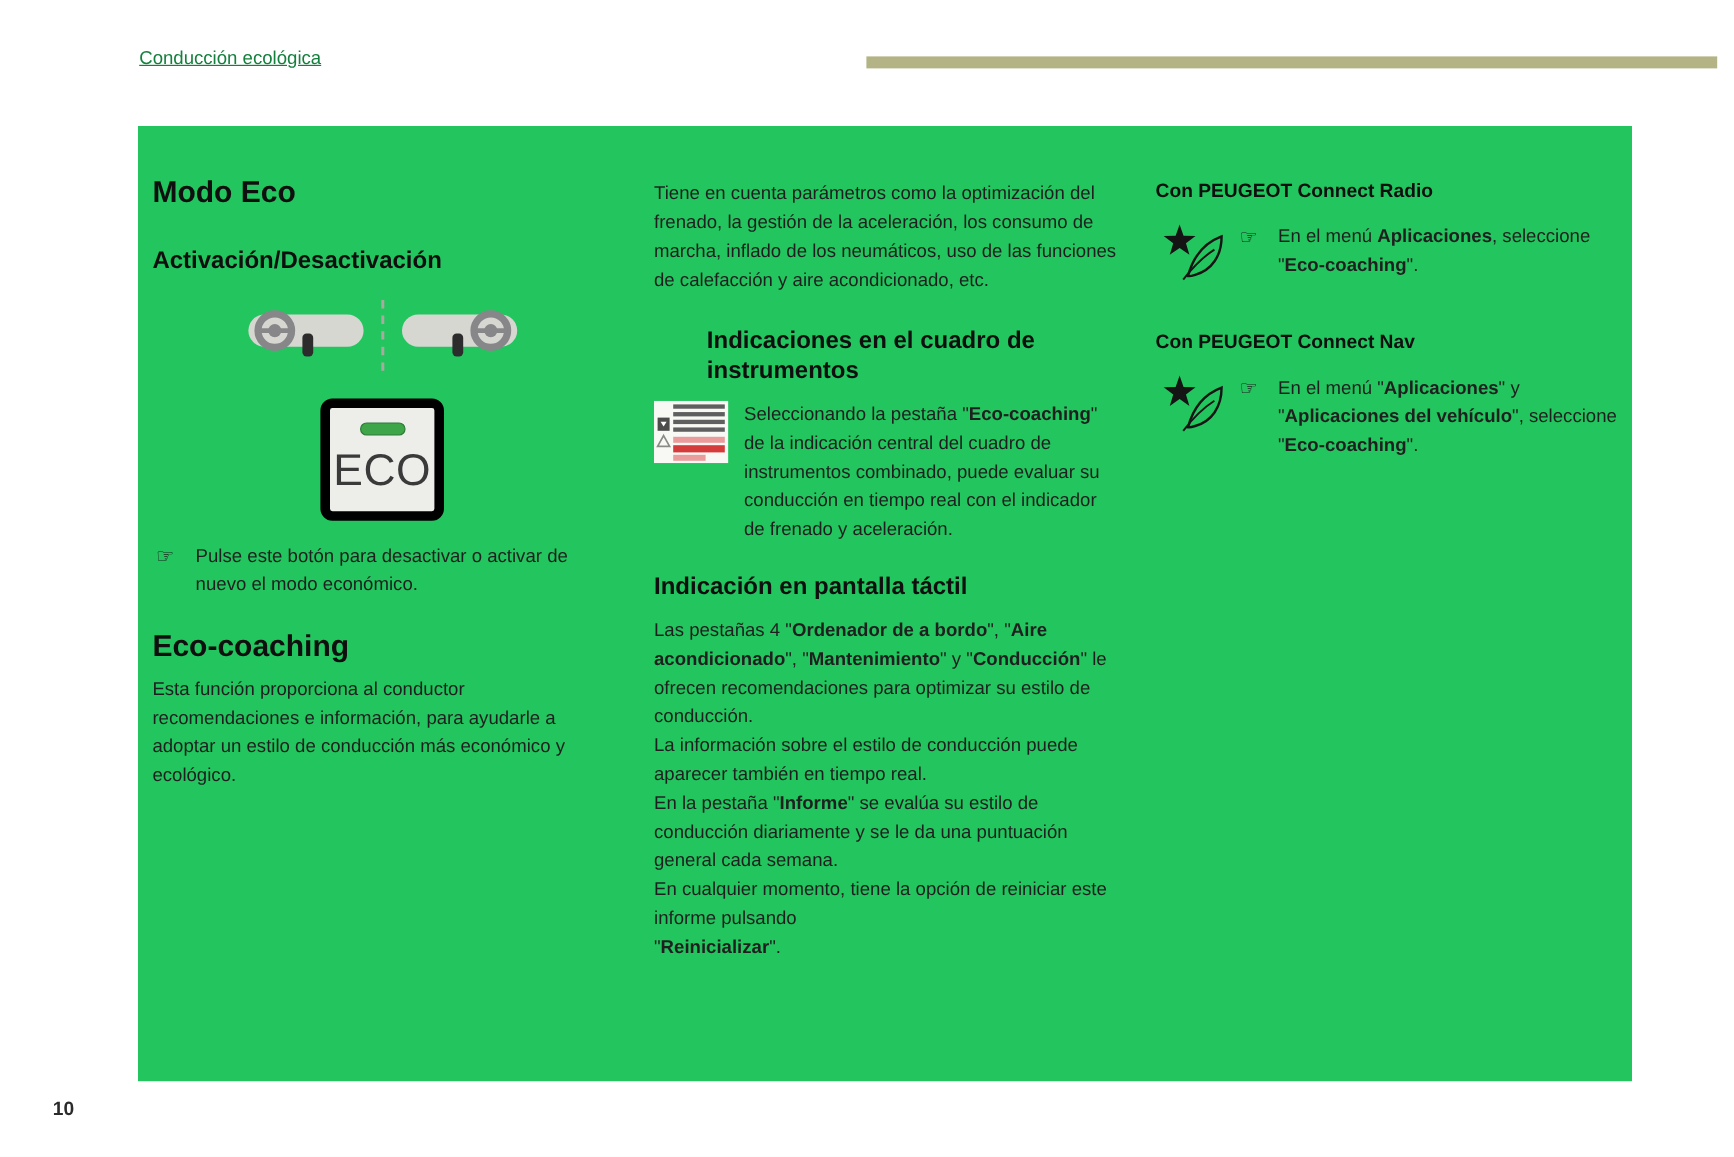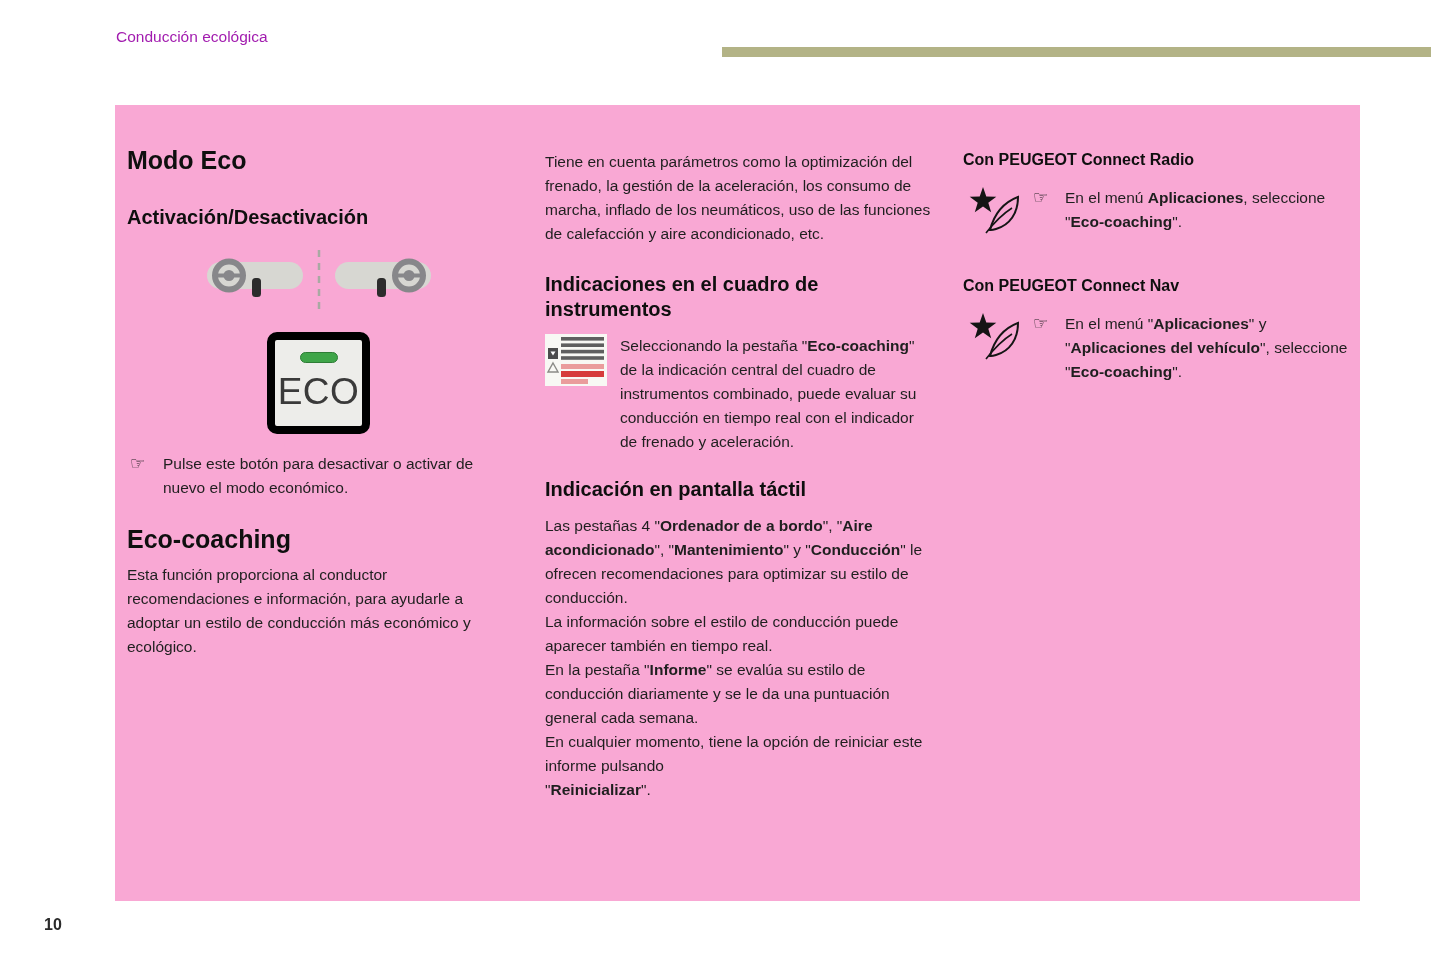--- a/index.html
+++ b/index.html
@@ -1,23 +1,23 @@
 <!DOCTYPE html>
 <html><head>
 <meta charset="utf-8">
 <style>
   * { margin:0; padding:0; box-sizing:border-box; }
   html,body { background:#ffffff; }
   .page {
     position:relative; width:1445px; height:964px; background:#ffffff;
     font-family:"Liberation Sans", sans-serif; color:#1e1e1e; overflow:hidden;
   }
-  .doc-header { position:absolute; left:116px; top:28px; font-size:15.5px; color:#a21caf; }
+  .doc-header { position:absolute; left:116px; top:40px; font-size:15.5px; color:#15803d;text-decoration:underline; }
   .accent-bar { position:absolute; left:722px; top:47px; width:709px; height:10px; background:#b3b386; }
-  .panel { position:absolute; left:115px; top:105px; width:1245px; height:796px; background:#f9a8d4; }
+  .panel { position:absolute; left:115px; top:105px; width:1245px; height:796px; background:#22c55e; }
   .col { position:absolute; top:0; }
   .col1 { left:12px;  width:383px; }
   .col2 { left:430px; width:390px; }
   .col3 { left:848px; width:392px; }
   p { font-size:15.5px; line-height:24px; color:#1f1f1f; }
   h1 { font-size:25px; line-height:30px; color:#0f0f0f; }
   h2 { font-size:20px; line-height:25px; color:#0f0f0f; }
   h3 { font-size:16px; line-height:20px; color:#0f0f0f; }
 
   .h1-modo   { margin-top:40px; }
@@ -34,21 +34,21 @@
     width:38px; height:11px; border-radius:6px; background:#3fa549; border:1px solid #2e7d36;
   }
   .eco-label { font-size:37px; color:#3a3a3a; line-height:1; margin-bottom:16px; letter-spacing:0.5px; }
   .hint-row { display:flex; margin-top:18px; }
   .hint-row .pointer { flex:none; width:36px; font-size:17px; line-height:24px; padding-left:3px; }
   .p-note    { margin-top:4px; }
   .h1-coach  { margin-top:24px; }
   .p-coach   { margin-top:9px; }
 
   .p-intro   { margin-top:45px; }
-  .h2-cuadro { margin-top:26px; }
+  .h2-cuadro { margin-top:26px;margin-left:44px; }
   .icon-row  { display:flex; margin-top:12px; }
   .cluster-icon { flex:none; width:62px; height:52px; margin-right:13px; }
   .h2-pantalla { margin-top:23px; }
   .p-pantalla { margin-top:12px; white-space:pre-line; }
   .p-rich { white-space:pre-line; }
 
   .h3-radio { margin-top:45px; }
   .h3-nav   { margin-top:42px; }
   .hint-row3 { display:flex; margin-top:16px; }
   .ecoleaf  { flex:none; width:58px; height:48px; margin-right:12px; }

